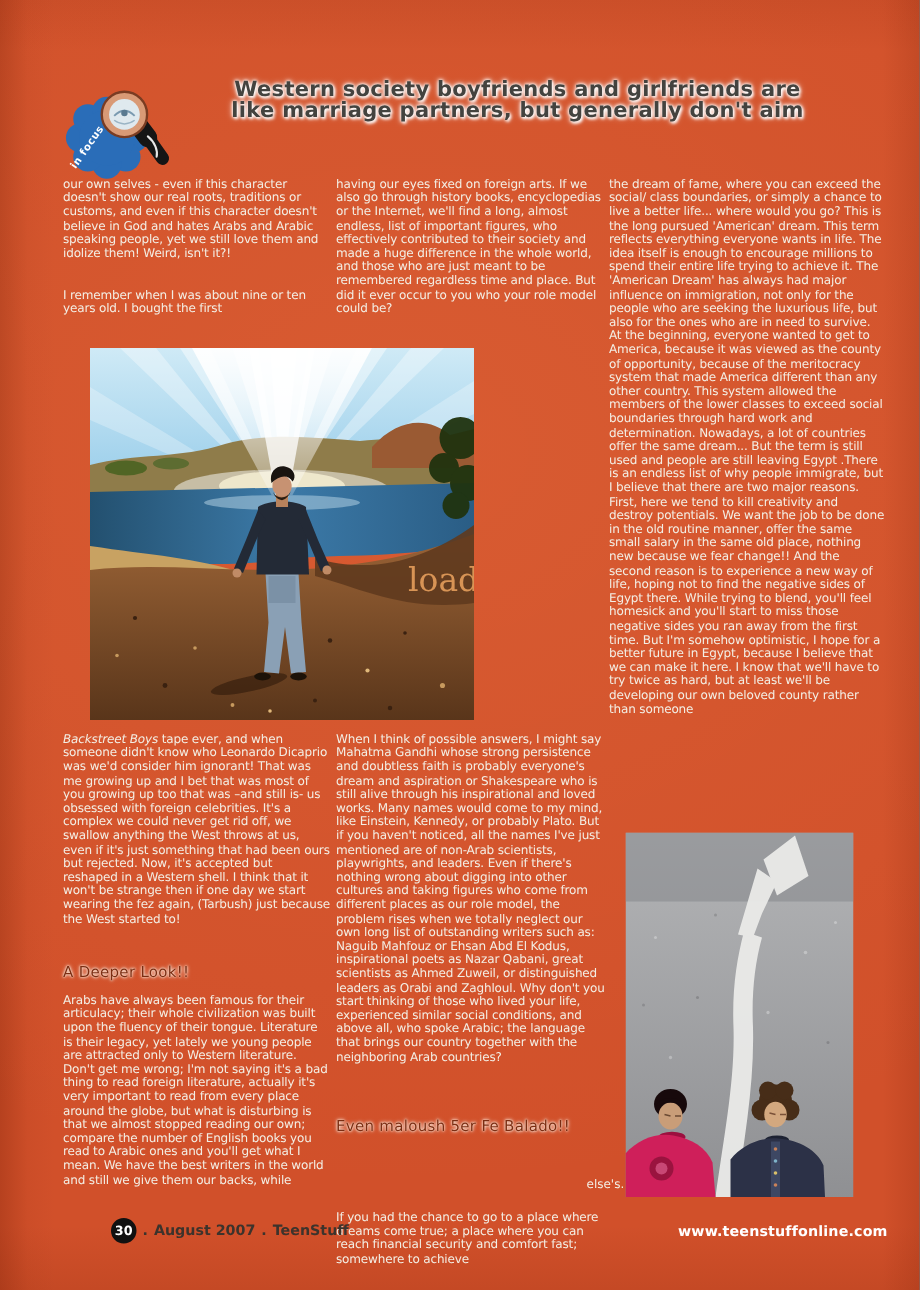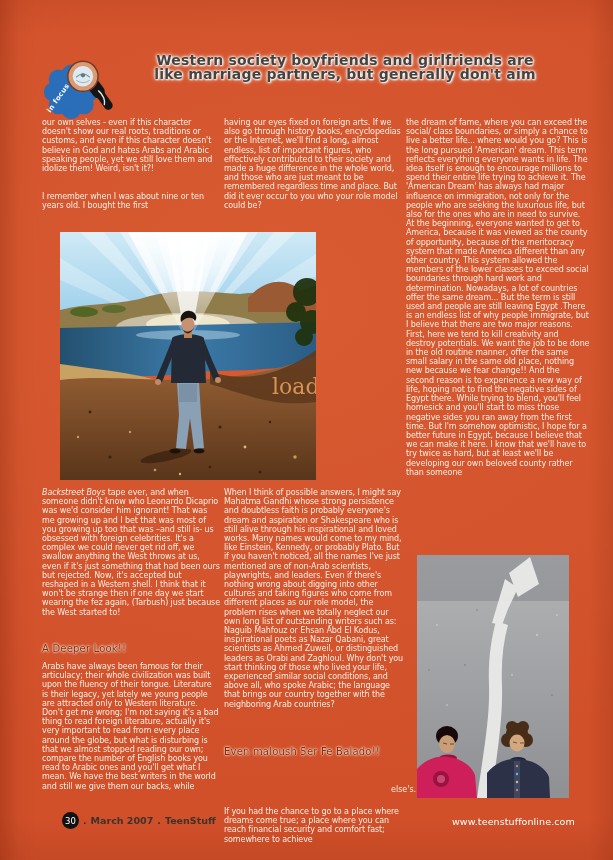--- a/index.html
+++ b/index.html
@@ -29,24 +29,24 @@
     position:absolute;font-size:10px;font-weight:normal;letter-spacing:.2px;color:#7c2d12;
     text-shadow:0 0 1px #ffe9d8,0 0 2px #ffe9d8,0 0 3px rgba(255,255,255,.85);
   }
   .photo{position:absolute;display:block;}
   .footer-left{
     position:absolute;left:62px;top:812px;display:flex;align-items:center;gap:4px;
     color:#3c332c;font-weight:bold;font-size:9.5px;
   }
   .page-badge{
     width:17px;height:17px;border-radius:50%;background:#111111;color:#ffffff;
-    font-size:8.5px;font-weight:normal;display:flex;align-items:center;justify-content:center;
+    font-size:8.5px;font-weight:bold;display:flex;align-items:center;justify-content:center;margin-left:12px;
   }
   .footer-sep{font-weight:bold;}
-  .website{position:absolute;left:452px;top:816px;color:#ffffff;font-weight:normal;font-size:9.5px;letter-spacing:.1px;}
+  .website{position:absolute;left:452px;top:816px;color:#ffffff;font-weight:bold;font-size:9.5px;letter-spacing:.1px;}
   .tail-frag{position:absolute;left:391px;top:785px;font-size:8px;color:#f3eee4;}
   i{}
 </style>
 </head>
 <body>
 
 <div class="page" style="background-color: rgb(209, 80, 42);">
 
   <svg class="logo" viewBox="0 0 80 74" aria-hidden="true">
     <g fill="#2a6db8">
@@ -230,19 +230,19 @@
       <circle cx="100" cy="211" r="1.2" fill="#c9825a"></circle>
         <circle cx="100" cy="219" r="1.2" fill="#7fb3c9"></circle>
       <circle cx="100" cy="227" r="1.2" fill="#d9c06a"></circle>
         <circle cx="100" cy="235" r="1.2" fill="#c9825a"></circle>
     </g>
   </svg>
 
   <div class="footer-left">
     <span class="page-badge">30</span>
     <span class="footer-sep">.</span>
-    <span>March 2007</span>
+    <span>August 2007</span>
     <span class="footer-sep">.</span>
     <span>TeenStuff</span>
   </div>
   <div class="website">www.teenstuffonline.com</div>
 
 </div>
 
 </body></html>

